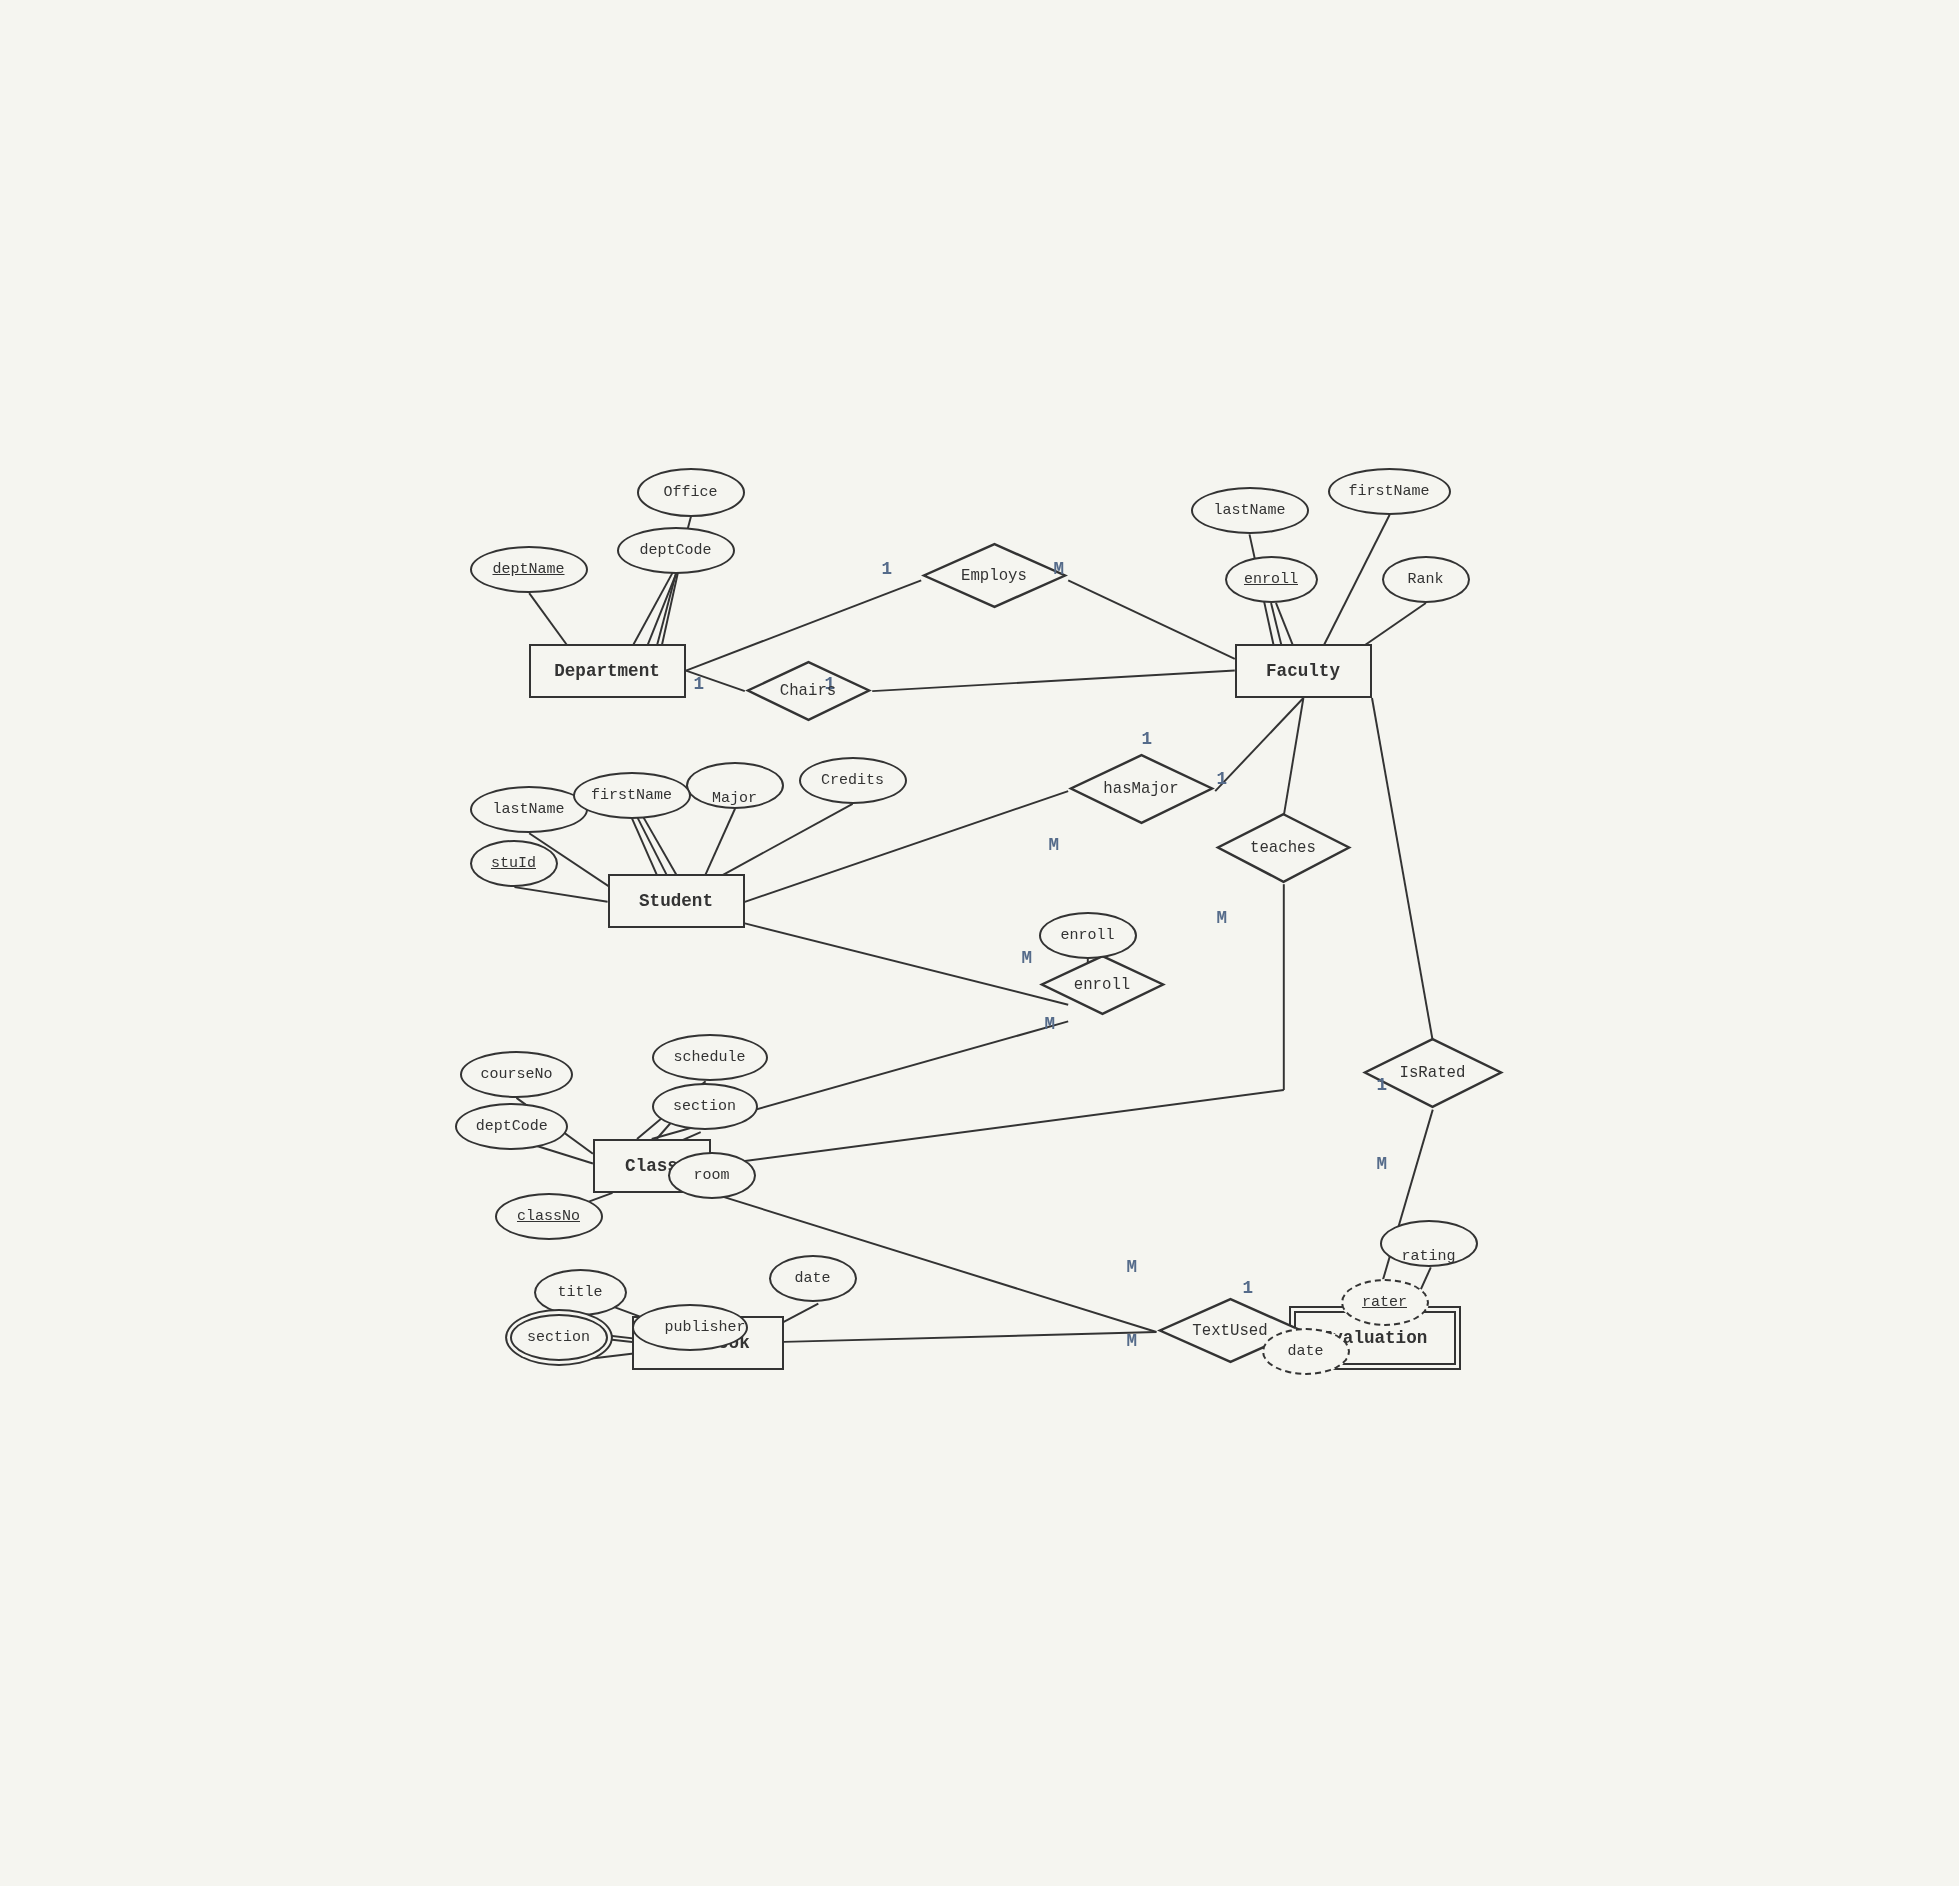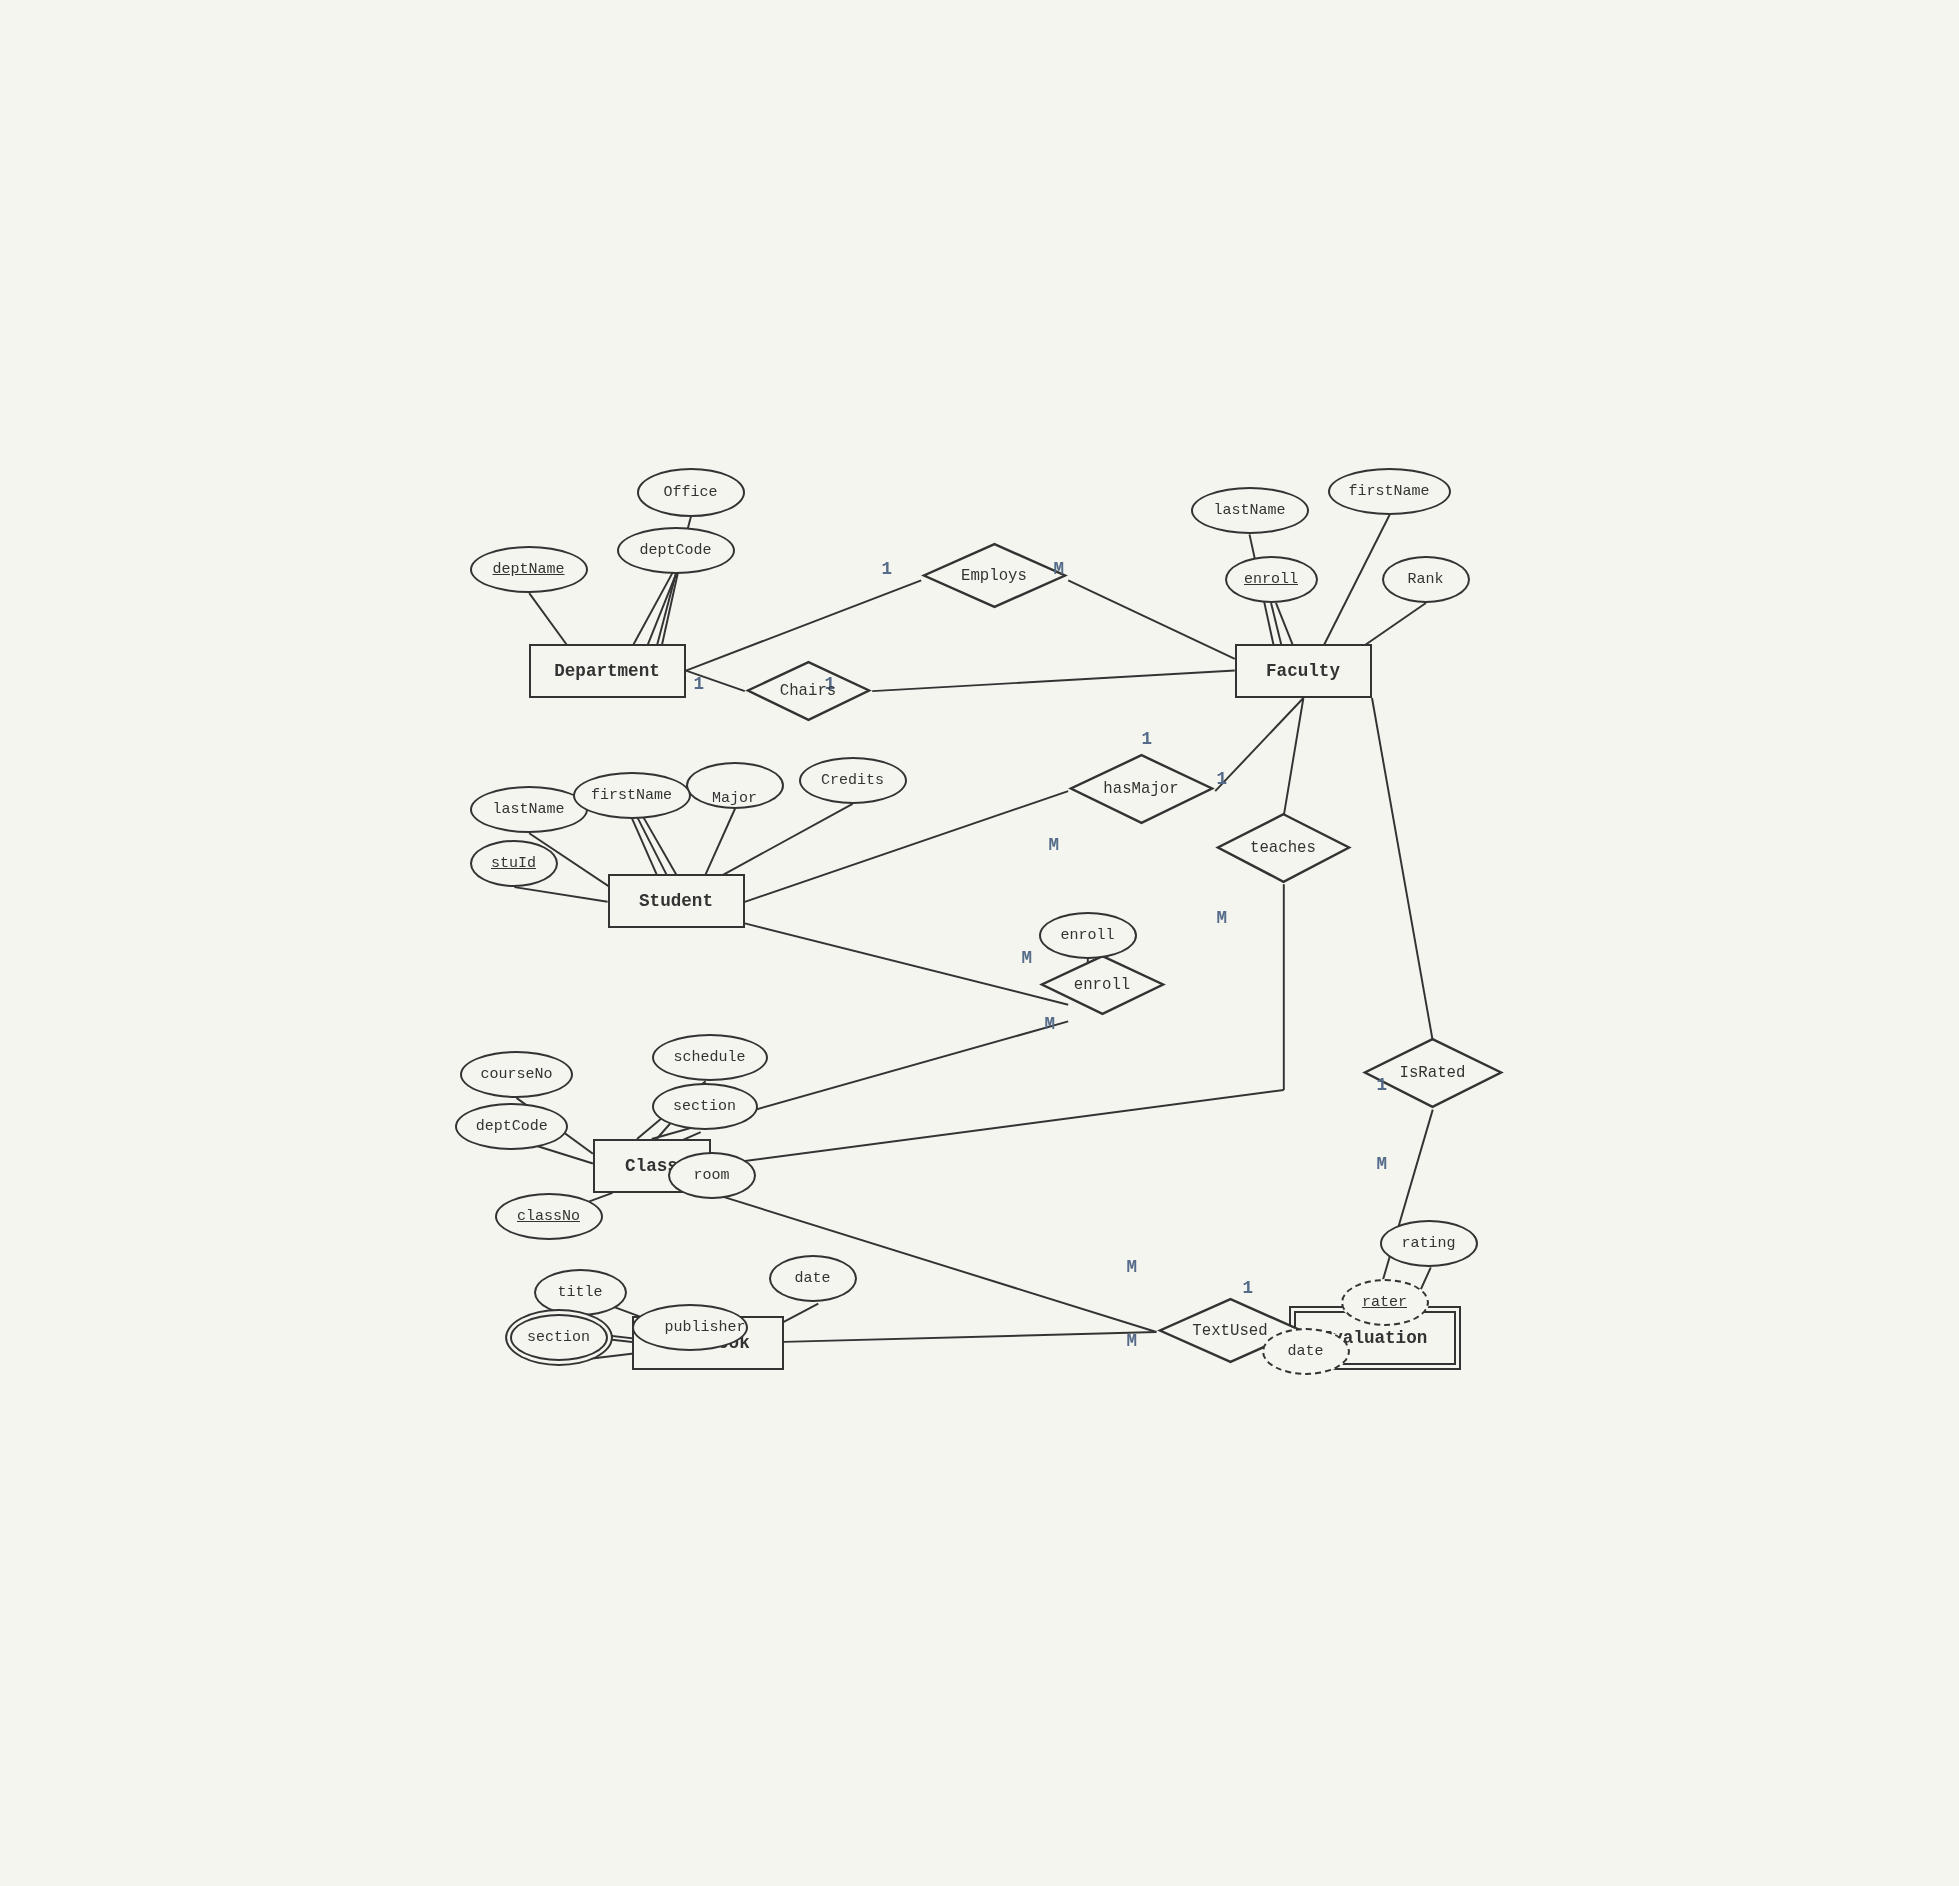--- a/index.html
+++ b/index.html
@@ -305,21 +305,21 @@
   </div>
   <div class="attr" style="left:328px; top:802px; width:88px; height:47px;">
     <span>date</span>
   </div>
   <div class="attr double-ellipse" style="left:69px; top:861px; width:98px; height:47px;">
     <span>section</span>
   </div>
   <div class="attr" style="left:191px; top:851px; width:116px; height:47px;justify-content:flex-end;">
     <span>publisher</span>
   </div>
-  <div class="attr" style="left:939px; top:767px; width:98px; height:47px;">
+  <div class="attr" style="left:939px; top:767px; width:98px; height:47px;align-items:flex-end;">
     <span>rating</span>
   </div>
   <div class="attr dashed underline" style="left:900px; top:826px; width:88px; height:47px;">
     <span>rater</span>
   </div>
   <div class="attr dashed" style="left:821px; top:875px; width:88px; height:47px;">
     <span>date</span>
   </div>
 
   <div class="card" style="left:441px; top:106px;">1</div>

